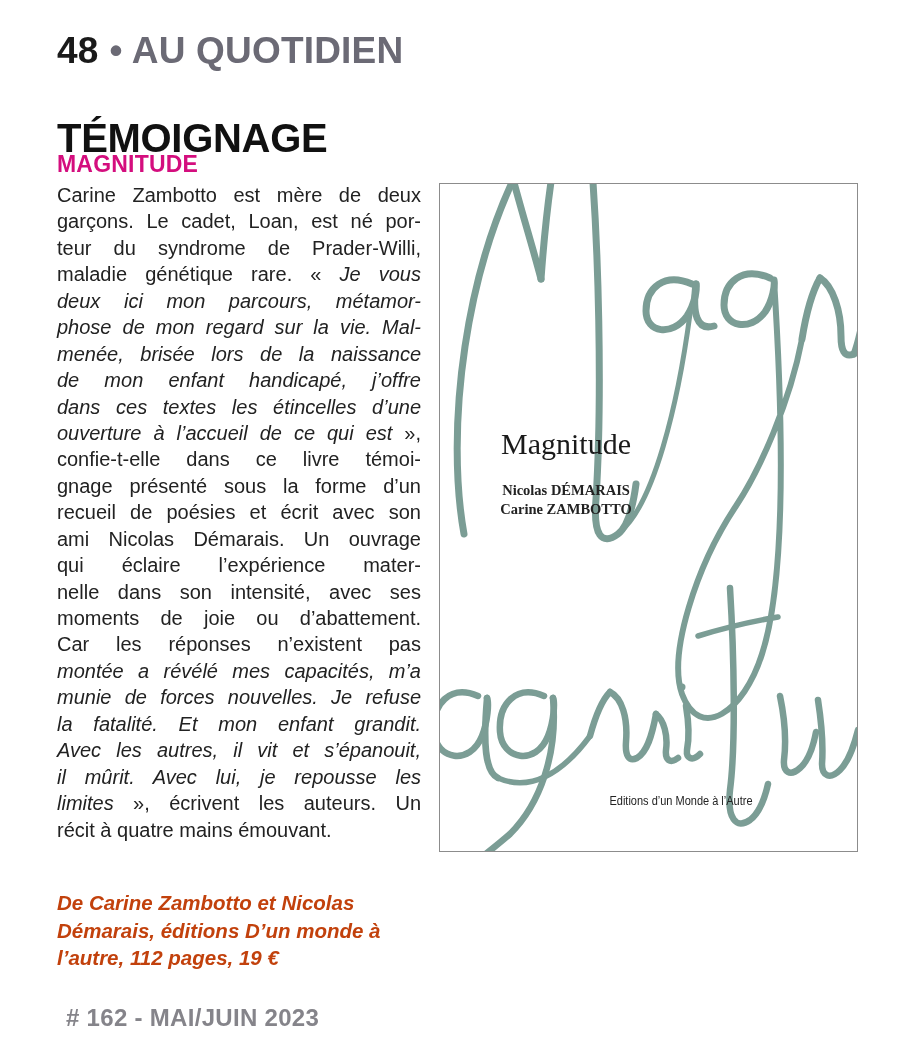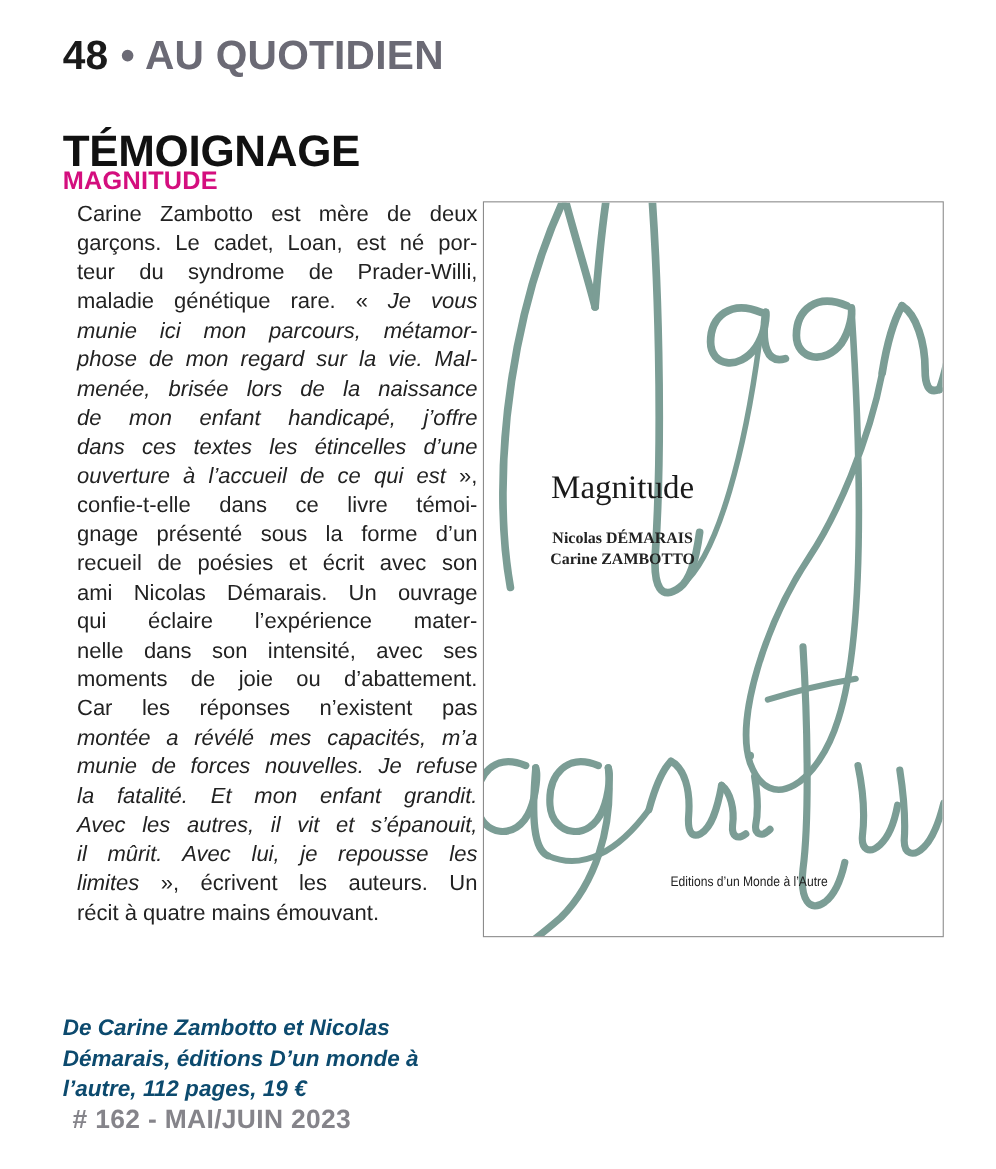--- a/index.html
+++ b/index.html
@@ -39,21 +39,21 @@
     left: 57px; top: 151px;
     font-size: 23px;
     font-weight: 800;
     color: #d40e7e;
     letter-spacing: 0.2px;
   }
 
   
   .article-body {
     position: absolute;
-    left: 70px; top: 182px;
+    left: 57px; top: 182px;
     width: 364px;
     font-size: 20px;
     line-height: 26.45px;
     color: #222222;
   }
   .body-line {
     text-align: justify;
     text-align-last: justify;
     height: 26.45px;
     overflow: visible;
@@ -64,22 +64,21 @@
 
   
   .credit {
     position: absolute;
     left: 57px; top: 889px;
     width: 380px;
     font-size: 20.5px;
     line-height: 27.5px;
     font-style: italic;
     font-weight: 600;
-    color: #0c4a6e;
-    margin-top: 32px;
+    color: #c2410c;
   }
 
   
   .footer {
     position: absolute;
     left: 66px; top: 1004px;
     font-size: 24px;
     font-weight: 700;
     color: #85848a;
     letter-spacing: 0.3px;
@@ -142,21 +141,21 @@
   </div>
 
   <div class="kicker">TÉMOIGNAGE</div>
   <div class="title-mag">MAGNITUDE</div>
 
   <div class="article-body">
       <div class="body-line"><span>Carine Zambotto est mère de deux</span></div>
       <div class="body-line"><span>garçons. Le cadet, Loan, est né por-</span></div>
       <div class="body-line"><span>teur du syndrome de Prader-Willi,</span></div>
       <div class="body-line"><span>maladie génétique rare. « </span><span class="it">Je vous</span></div>
-      <div class="body-line"><span class="it">munie ici mon parcours, métamor-</span></div>
+      <div class="body-line"><span class="it">deux ici mon parcours, métamor-</span></div>
       <div class="body-line"><span class="it">phose de mon regard sur la vie. Mal-</span></div>
       <div class="body-line"><span class="it">menée, brisée lors de la naissance</span></div>
       <div class="body-line"><span class="it">de mon enfant handicapé, j’offre</span></div>
       <div class="body-line"><span class="it">dans ces textes les étincelles d’une</span></div>
       <div class="body-line"><span class="it">ouverture à l’accueil de ce qui est</span><span> »,</span></div>
       <div class="body-line"><span>confie-t-elle dans ce livre témoi-</span></div>
       <div class="body-line"><span>gnage présenté sous la forme d’un</span></div>
       <div class="body-line"><span>recueil de poésies et écrit avec son</span></div>
       <div class="body-line"><span>ami Nicolas Démarais. Un ouvrage</span></div>
       <div class="body-line"><span>qui éclaire l’expérience mater-</span></div>

